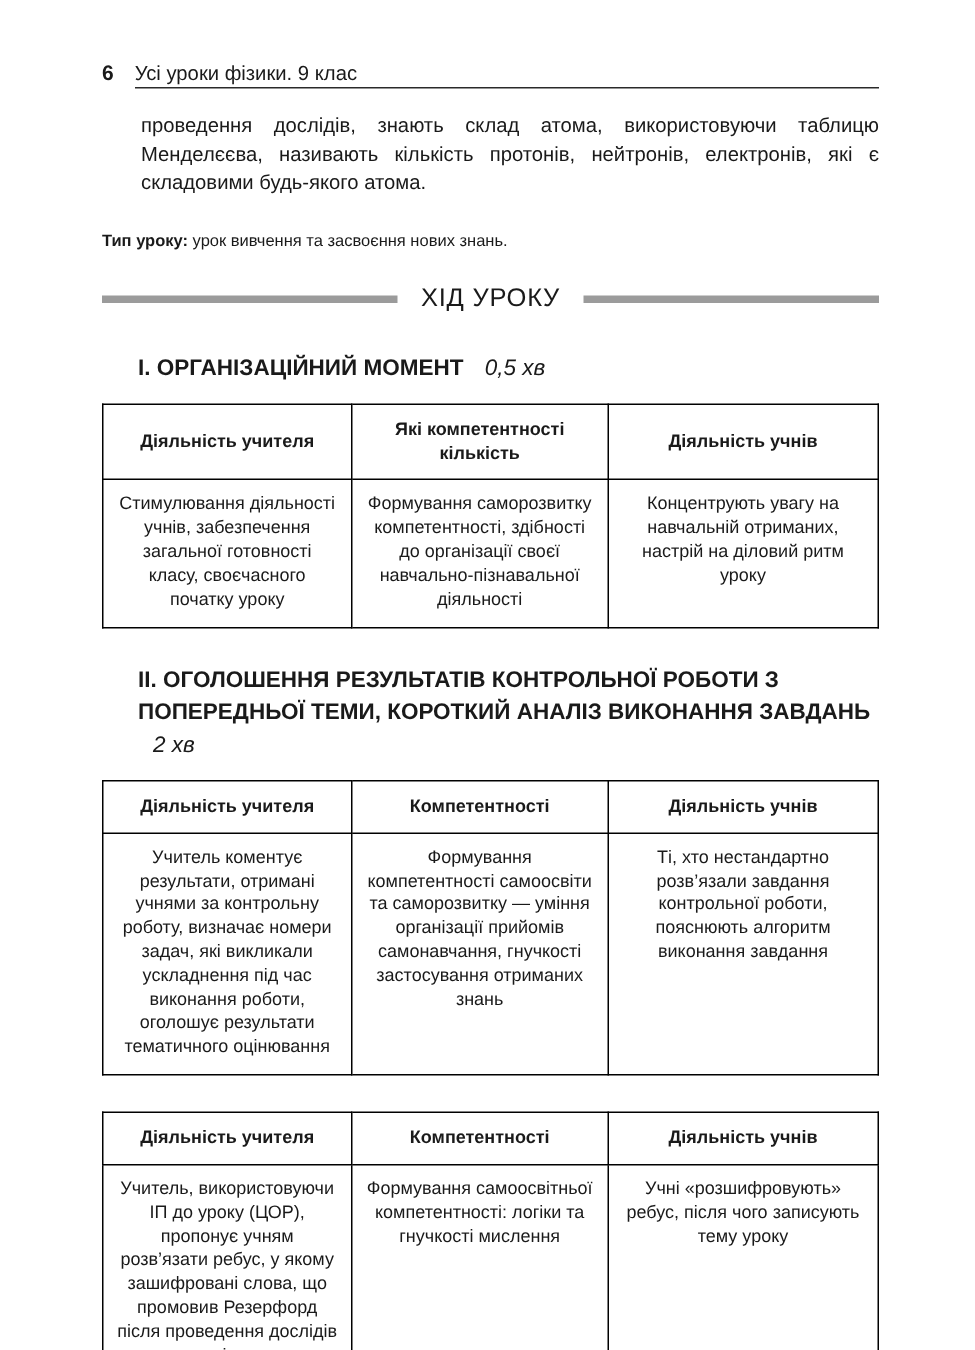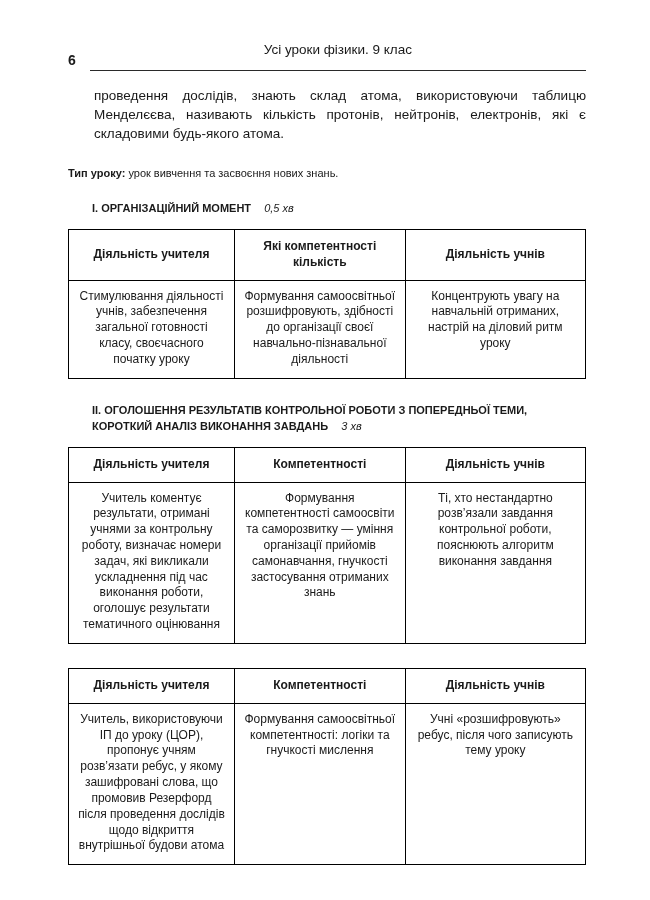--- a/index.html
+++ b/index.html
@@ -26,22 +26,22 @@
   }
   .page-number {
     font-weight: bold;
     font-size: 14px;
     padding-right: 14px;
     padding-bottom: 3px;
   }
   .running-title-wrap {
     flex: 1;
     border-bottom: 1.2px solid #2a2a2a;
-    text-align: center;
-    padding-bottom: 12px;
+    text-align: left;
+    padding-bottom: 0;
   }
   .running-title {
     font-size: 13.5px;
     font-weight: 500;
   }
 
   
   .intro-paragraph {
     margin: 0 0 22px 26px;
     font-size: 13.5px;
@@ -69,21 +69,21 @@
   .main-heading-text {
     margin: 0 16px;
     font-size: 17px;
     letter-spacing: 0.5px;
     white-space: nowrap;
   }
 
   
   .section-heading {
     margin: 12px 0 12px 24px;
-    font-size: 11px;
+    font-size: 15px;
     line-height: 1.45;
   }
   .section-title { font-weight: bold; }
   .section-duration {
     font-style: italic;
     font-weight: normal;
     margin-left: 10px;
     white-space: nowrap;
   }
 
@@ -126,48 +126,53 @@
     </span>
   </header>
 
   <p class="intro-paragraph">проведення дослідів, знають склад атома, використовуючи таблицю Менделєєва, називають кількість протонів, нейтронів, електронів, які є складовими будь-якого атома.</p>
 
   <p class="lesson-type">
     <b>Тип уроку:</b>
     <span>урок вивчення та засвоєння нових знань.</span>
   </p>
 
+  <div class="main-heading-row">
+    <span class="rule-bar"></span>
+    <span class="main-heading-text">ХІД УРОКУ</span>
+    <span class="rule-bar"></span>
+  </div>
 
   <section>
     <div class="section-heading">
       <span class="section-title">І. ОРГАНІЗАЦІЙНИЙ МОМЕНТ</span>
       <span class="section-duration">0,5 хв</span>
     </div>
     <table class="lesson-table">
       <thead>
         <tr>
           <th class="col-1">Діяльність учителя</th>
           <th class="col-2">Які компетентності кількість</th>
           <th class="col-3">Діяльність учнів</th>
         </tr>
       </thead>
       <tbody>
         <tr>
           <td>Стимулювання діяльності учнів, забезпечення загальної готовності класу, своєчасного початку уроку</td>
-          <td>Формування самоосвітньої розшифровують, здібності до організації своєї навчально-пізнавальної діяльності</td>
+          <td>Формування саморозвитку компетентності, здібності до організації своєї навчально-пізнавальної діяльності</td>
           <td>Концентрують увагу на навчальній отриманих, настрій на діловий ритм уроку</td>
         </tr>
       </tbody>
     </table>
   </section>
 
   <section>
     <div class="section-heading">
       <span class="section-title">ІІ. ОГОЛОШЕННЯ РЕЗУЛЬТАТІВ КОНТРОЛЬНОЇ РОБОТИ З ПОПЕРЕДНЬОЇ ТЕМИ, КОРОТКИЙ АНАЛІЗ ВИКОНАННЯ ЗАВДАНЬ</span>
-      <span class="section-duration">3 хв</span>
+      <span class="section-duration">2 хв</span>
     </div>
     <table class="lesson-table">
       <thead>
         <tr>
           <th class="col-1">Діяльність учителя</th>
           <th class="col-2">Компетентності</th>
           <th class="col-3">Діяльність учнів</th>
         </tr>
       </thead>
       <tbody>

